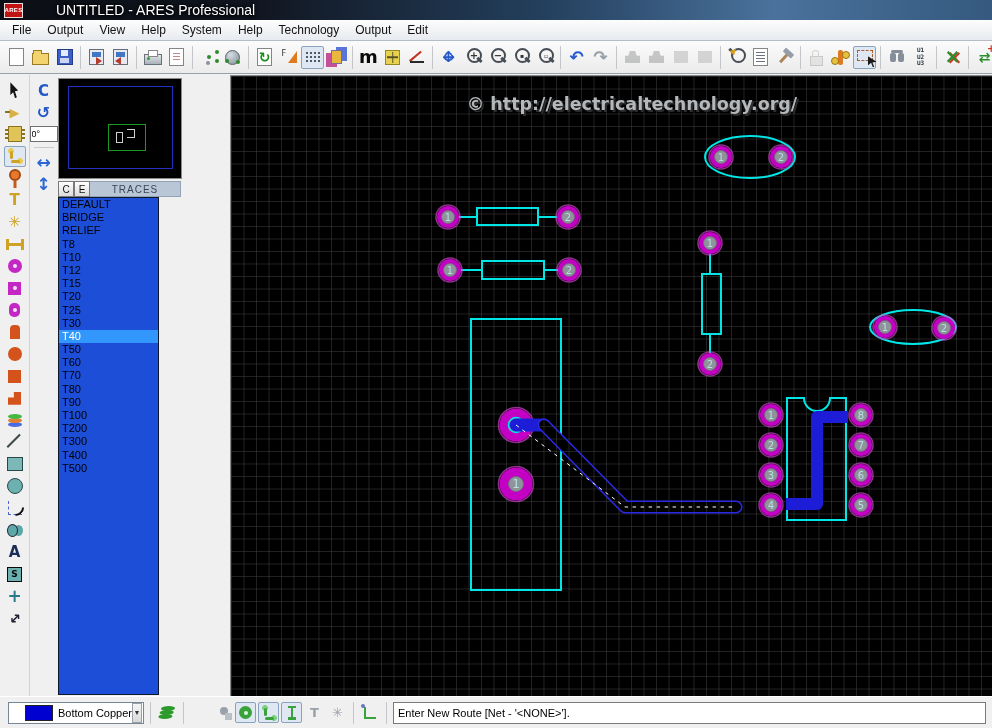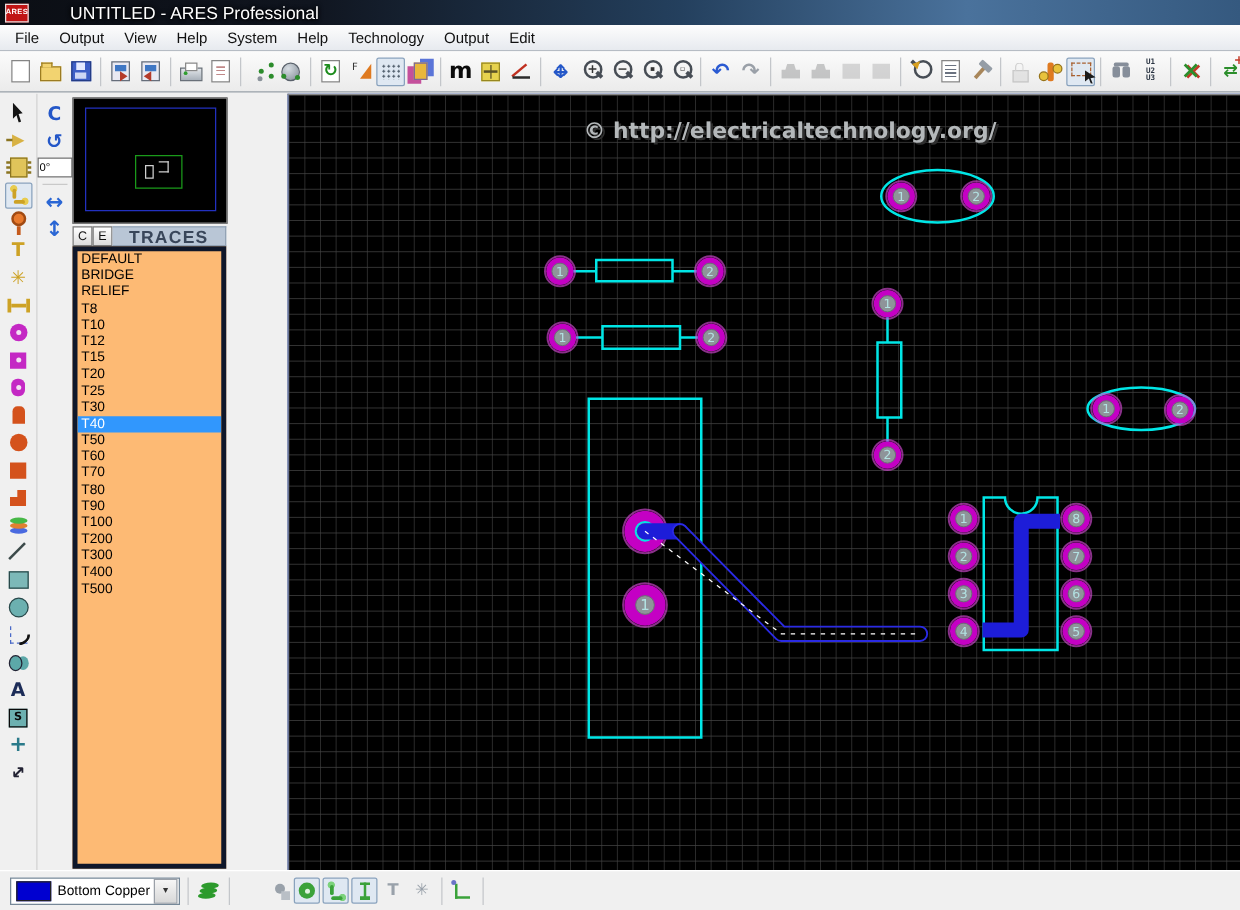--- a/index.html
+++ b/index.html
@@ -149,32 +149,32 @@
   
   .overview{position:absolute;left:58px;top:78px;width:122px;height:99px;background:#000;border:1px solid #8a8a8a;}
   .ov-blue{position:absolute;left:9px;top:7px;right:8px;bottom:9px;border:1px solid #2230c0;}
   .ov-green{position:absolute;left:39px;top:37px;width:36px;height:25px;border:1px solid #1a9a1a;}
   .ov-w1{position:absolute;left:7px;top:7px;width:5px;height:9px;border:1px solid #cfcfcf;}
   .ov-w2{position:absolute;left:18px;top:4px;width:7px;height:7px;border:1px solid #cfcfcf;border-left:none;}
   
   .traces-head{position:absolute;left:58px;top:181px;width:123px;height:16px;display:flex;}
   .mini-btn{width:16px;height:16px;box-sizing:border-box;border:1px solid #7a7a7a;background:linear-gradient(#fff,#dcdcdc);
     font-size:10px;display:flex;align-items:center;justify-content:center;color:#111;}
-  .traces-title{flex:1;background:#b9c6d6;border:1px solid #93a3b5;border-left:none;font-size:14px;color:#39465a;
-    display:flex;align-items:center;justify-content:center;letter-spacing:1px;font-weight:bold;}
-  .traces-list{position:absolute;left:58px;top:197px;width:123px;bottom:33px;background:#fdba74;border:4px solid #0f172a;
+  .traces-title{flex:1;background:#b9c6d6;border:1px solid #93a3b5;border-left:none;font-size:10px;color:#39465a;
+    display:flex;align-items:center;justify-content:center;letter-spacing:1px;}
+  .traces-list{position:absolute;left:58px;top:197px;width:101px;bottom:33px;background:#1d4ed8;border:1px solid #0f172a;
     box-sizing:border-box;overflow:hidden;}
   .trace-item{height:13.2px;line-height:13.2px;font-size:11px;padding-left:3px;color:#000;cursor:default;}
   .trace-item.sel{background:#3197fd;color:#fff;}
   
   .canvas{position:absolute;left:182px;top:75px;right:0;bottom:31px;background:#1d4ed8;border-left:1px solid #888;border-top:1px solid #888;box-sizing:border-box;margin-left:48px;}
   
   .statusbar{position:absolute;left:0;right:0;bottom:0;height:31px;background:#f0f0f0;border-top:1px solid #fff;
     display:flex;align-items:center;padding:0 6px 0 8px;gap:3px;}
-  .layer-select{width:136px;height:22px;min-width:136px;background:#fff;border:1px solid #768898;display:flex;align-items:center;padding:1px 1px 1px 4px;box-sizing:border-box;}
+  .layer-select{width:136px;height:22px;min-width:136px;background:#fff;border:1px solid #768898;display:flex;align-items:center;padding:1px 1px 1px 16px;box-sizing:border-box;}
   .layer-swatch{width:26px;height:14px;background:#0000d0;border:1px solid #222;min-width:26px;}
   .layer-label{font-size:11px;flex:1;padding-left:5px;color:#000;white-space:nowrap;}
   .dd-btn{width:17px;height:18px;background:linear-gradient(#f6f6f6,#d8d8d8);border:1px solid #9aa0a8;
     display:flex;align-items:center;justify-content:center;font-size:7px;color:#333;}
   .statusbar .ic{width:21px;height:21px;min-width:21px;}
   .t-slayers .sh{width:14px;height:5px;border-radius:50%;background:#2c9a2c;box-shadow:0 4px 0 #2c9a2c,0 8px 0 #2c9a2c;margin-top:-8px;transform:skewX(-18deg);}
   .t-scomp .sh{font-size:12px;color:#99a1aa;}
   .t-spad .sh{width:8px;height:8px;border-radius:50%;background:#99a1aa;margin:-4px -2px 0 0;}
   .t-spad .sh::after{content:"";position:absolute;right:-4px;bottom:-5px;width:7px;height:7px;background:#b9bfc6;}
   .t-sround .sh{width:13px;height:13px;border-radius:50%;background:#3aa23a;display:flex;align-items:center;justify-content:center;}
@@ -665,13 +665,14 @@
       </div>
       <div class="ic t-srats">
         <span class="sh">✳</span>
       </div>
       <div class="ssep"></div>
       <div class="ic t-sauto">
         <span class="sh"></span>
       </div>
     </span>
   <div class="ssep"></div>
+  <div class="status-field">Enter New Route [Net - '&lt;NONE&gt;'].</div>
 </div>
 
 </body></html>

